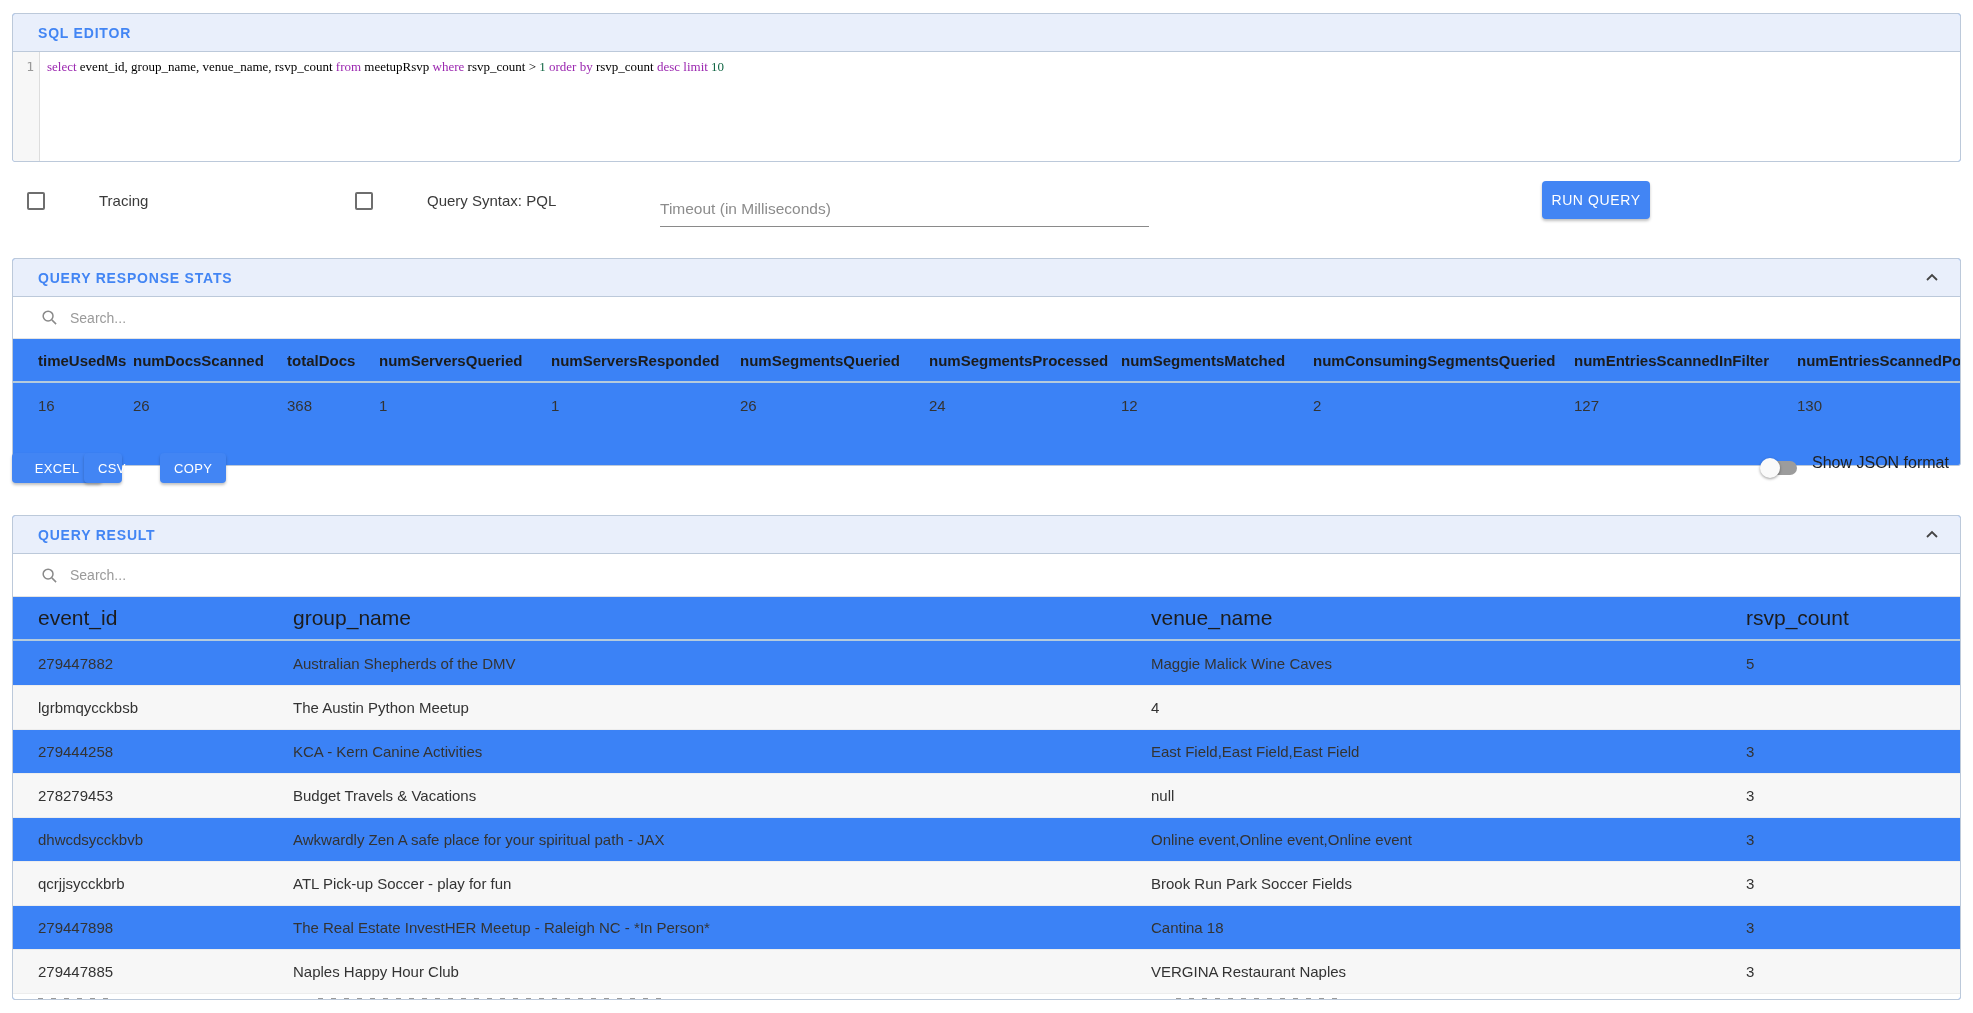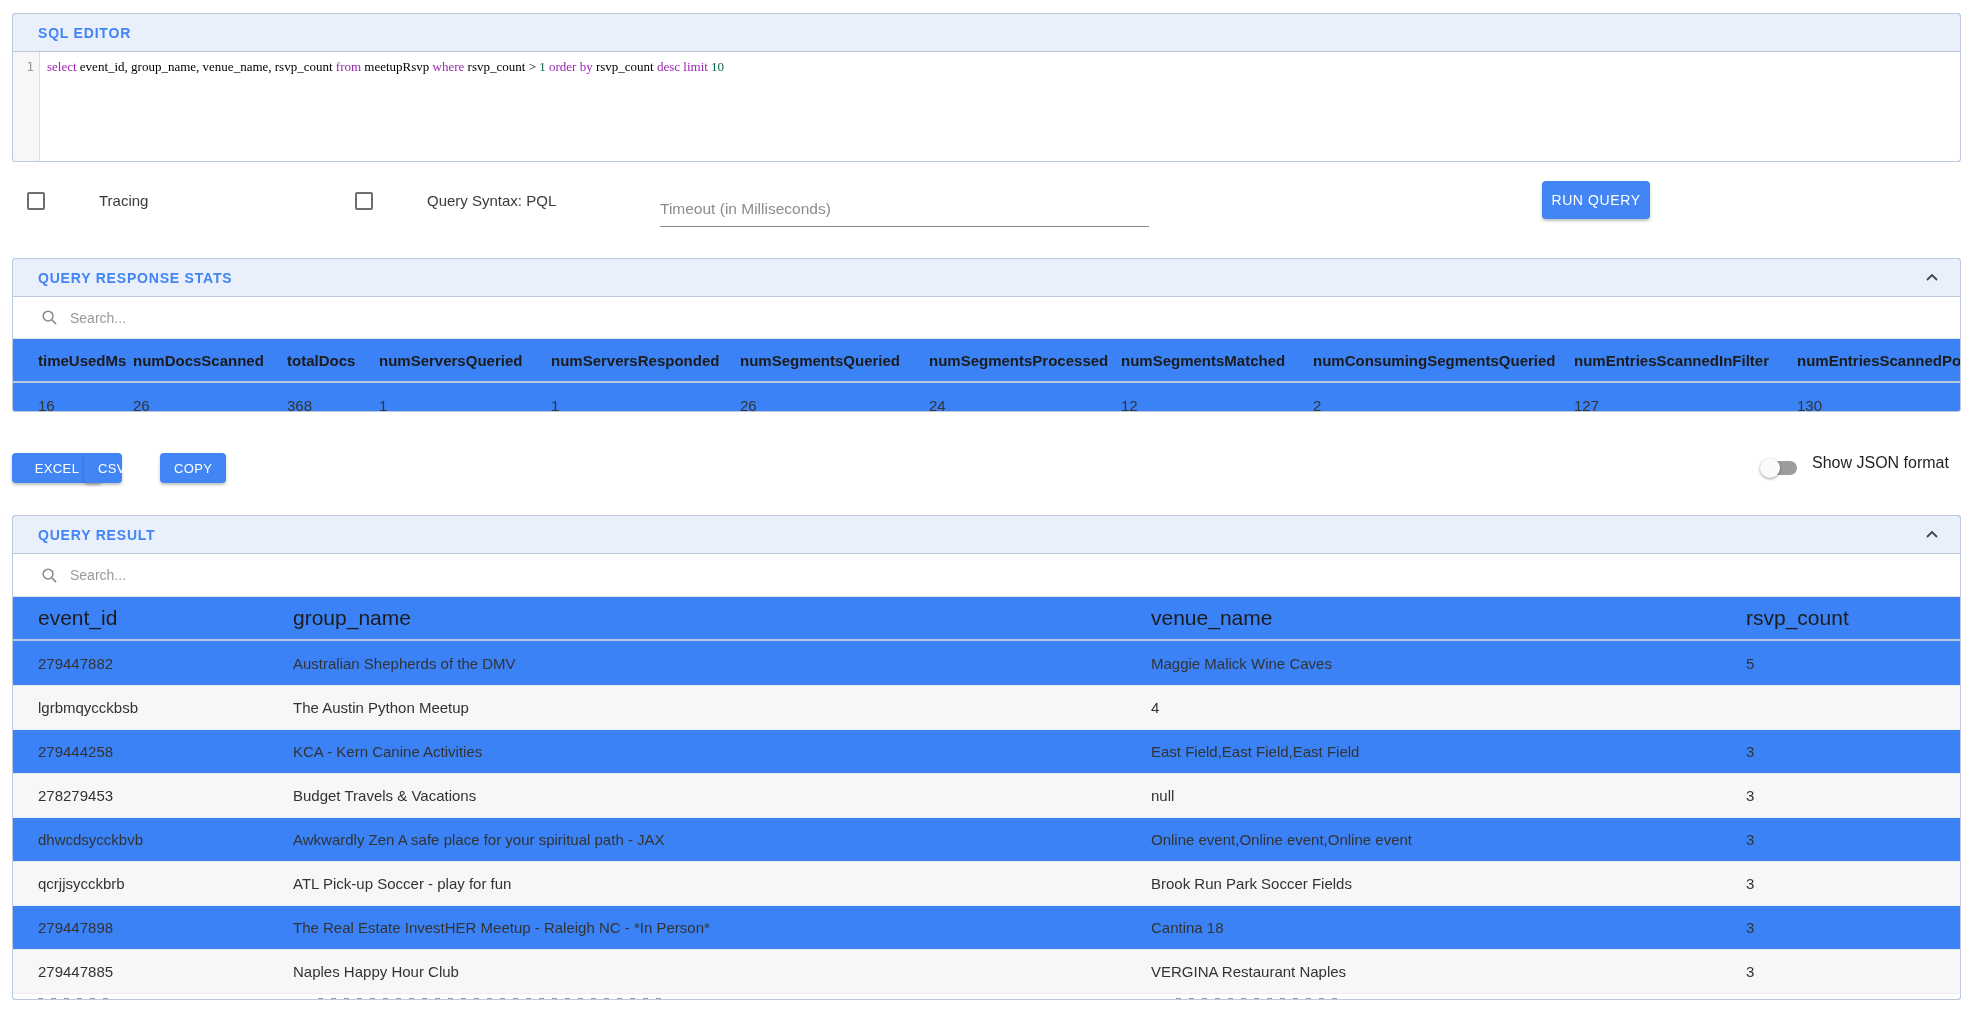--- a/index.html
+++ b/index.html
@@ -133,21 +133,21 @@
 </label>
 <label class="checkbox-group" style="left:355px;top:192px;">
   <span class="checkbox-box"></span>
   <span class="checkbox-label">Query Syntax: PQL</span>
 </label>
 <div class="timeout-field">
   <input type="text" placeholder="Timeout (in Milliseconds)" style="">
 </div>
 <button class="btn run-query">RUN QUERY</button>
 
-<div class="panel" style="top:258px;height:154px;">
+<div class="panel" style="top:258px;height:208px;">
   <div class="panel-header">
     <span class="panel-title">QUERY RESPONSE STATS</span>
     <span class="caret">
       <svg width="16" height="16" viewBox="0 0 16 16">
           <polyline points="3,10 8,5 13,10" fill="none" stroke="#444" stroke-width="1.8"></polyline>
         </svg>
     </span>
   </div>
   <div class="search-row">
     <svg width="17" height="17" viewBox="0 0 18 18">

